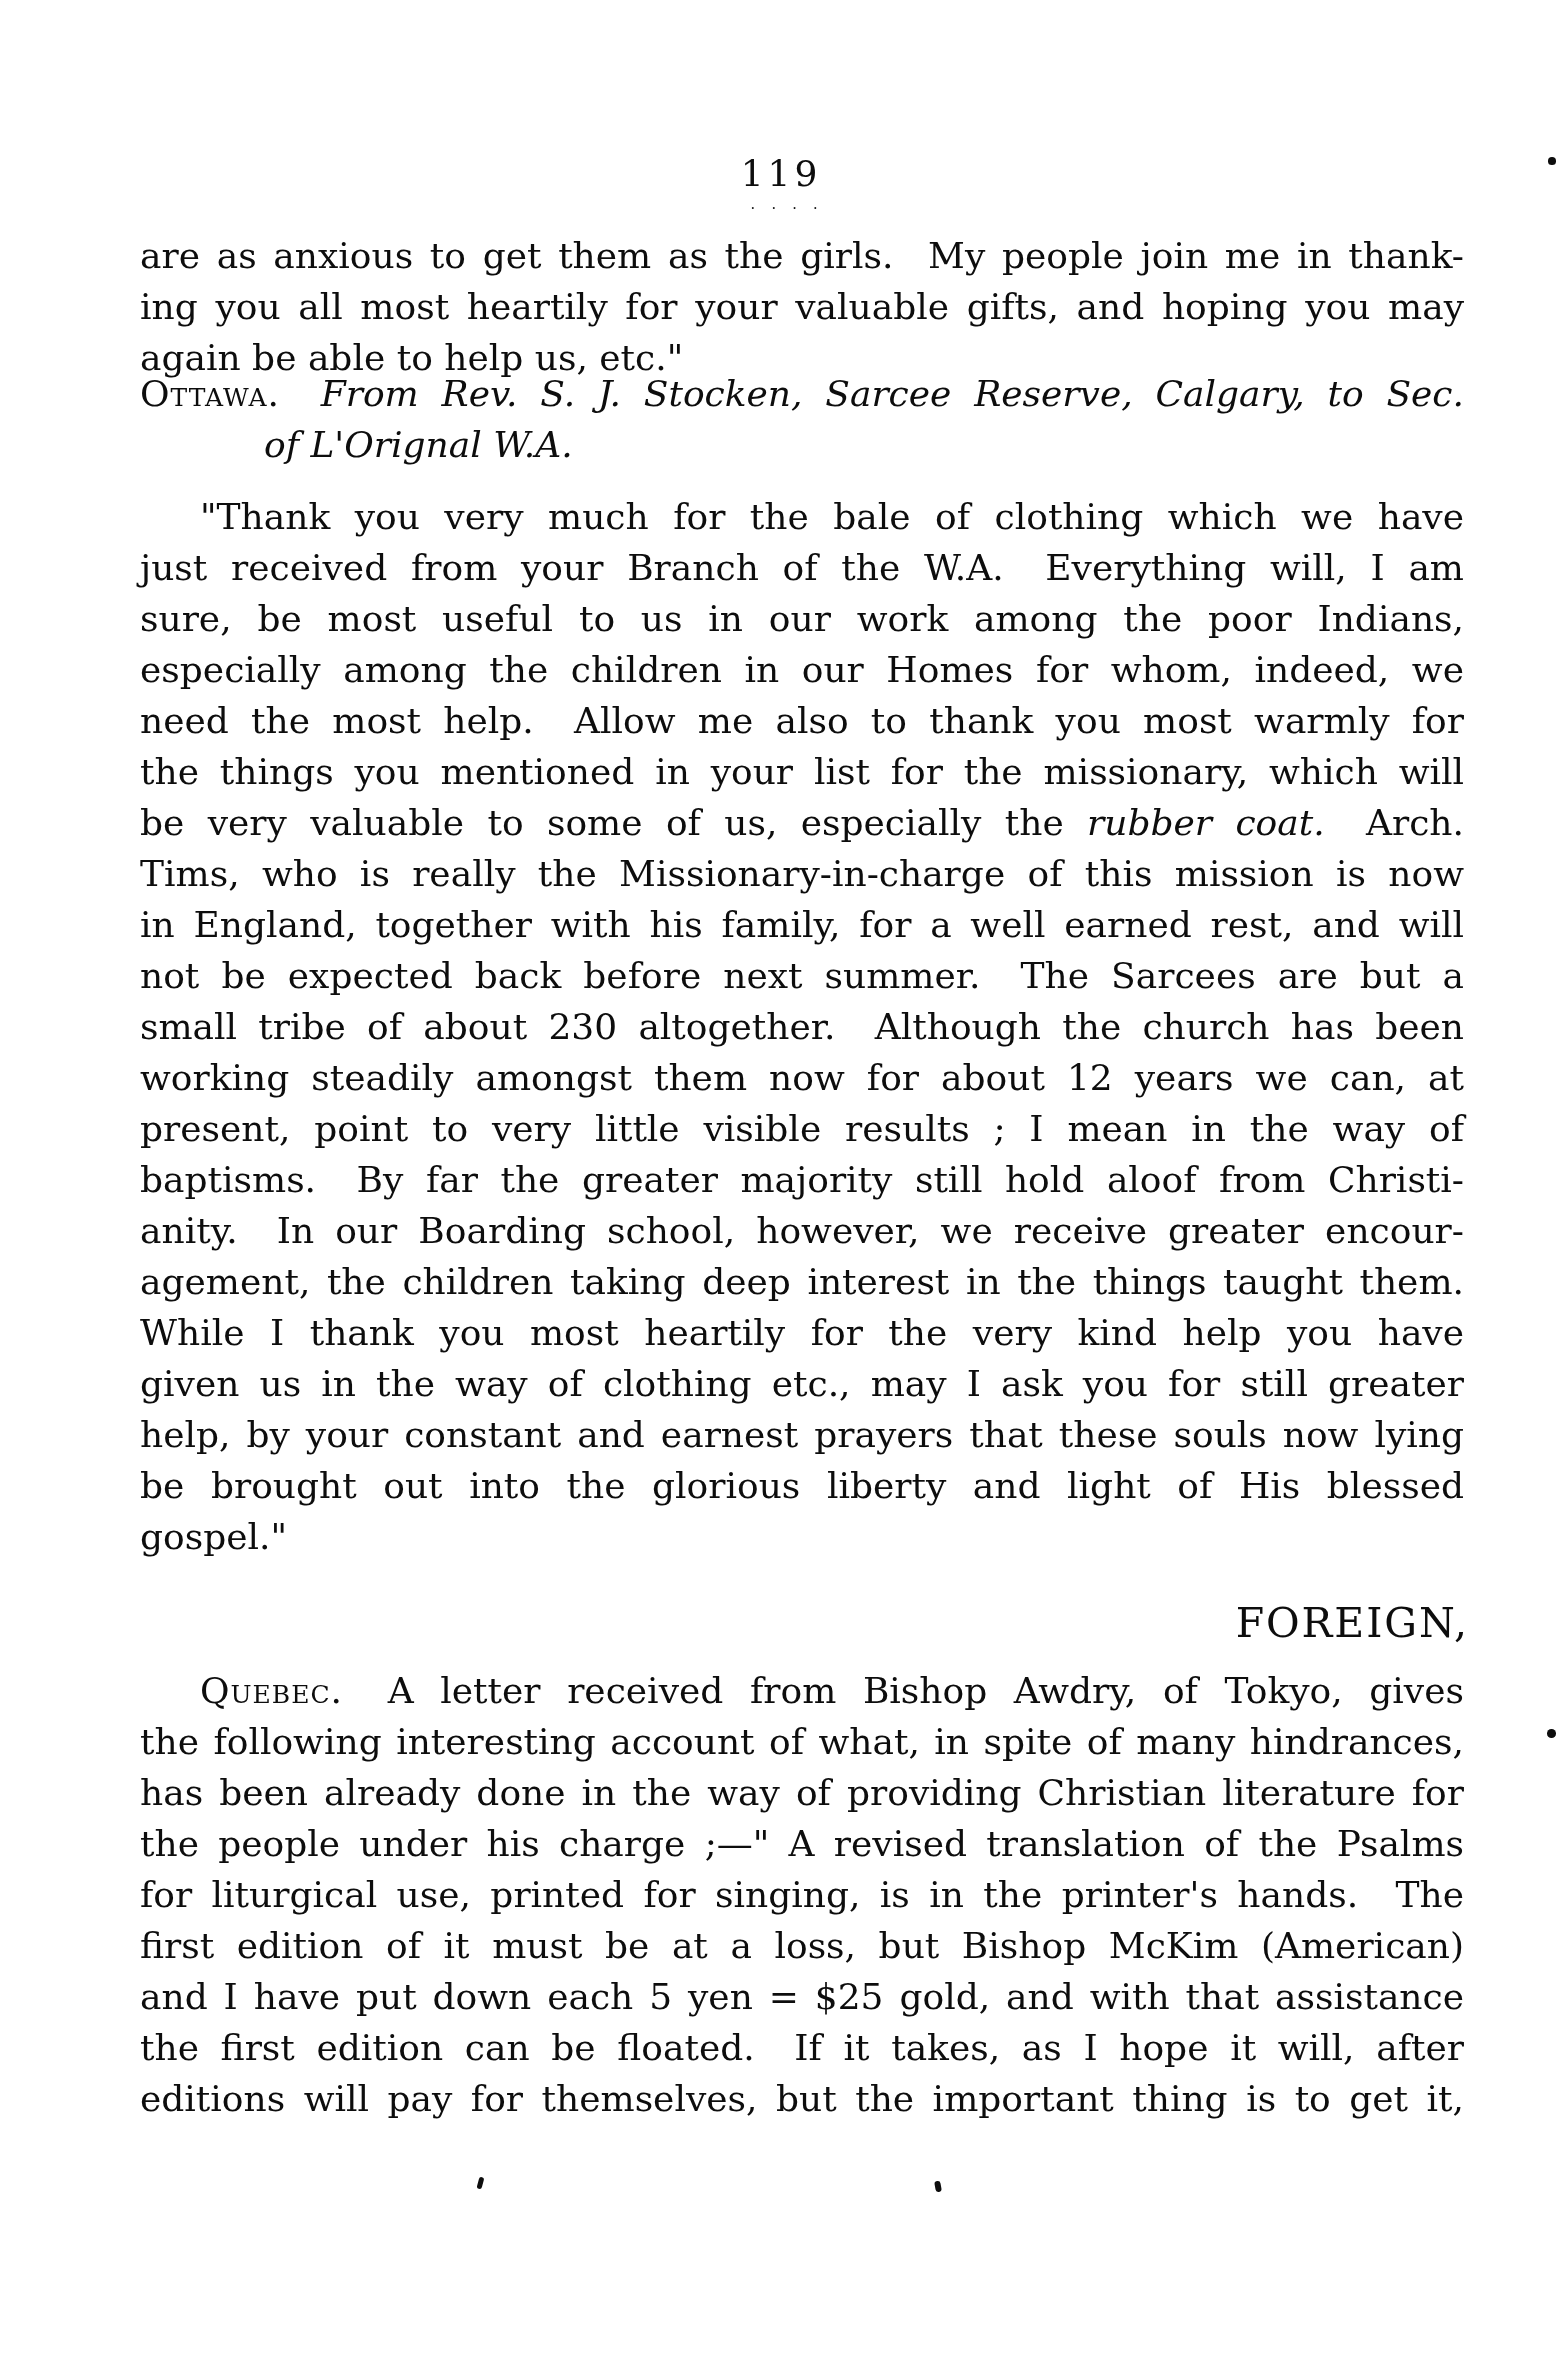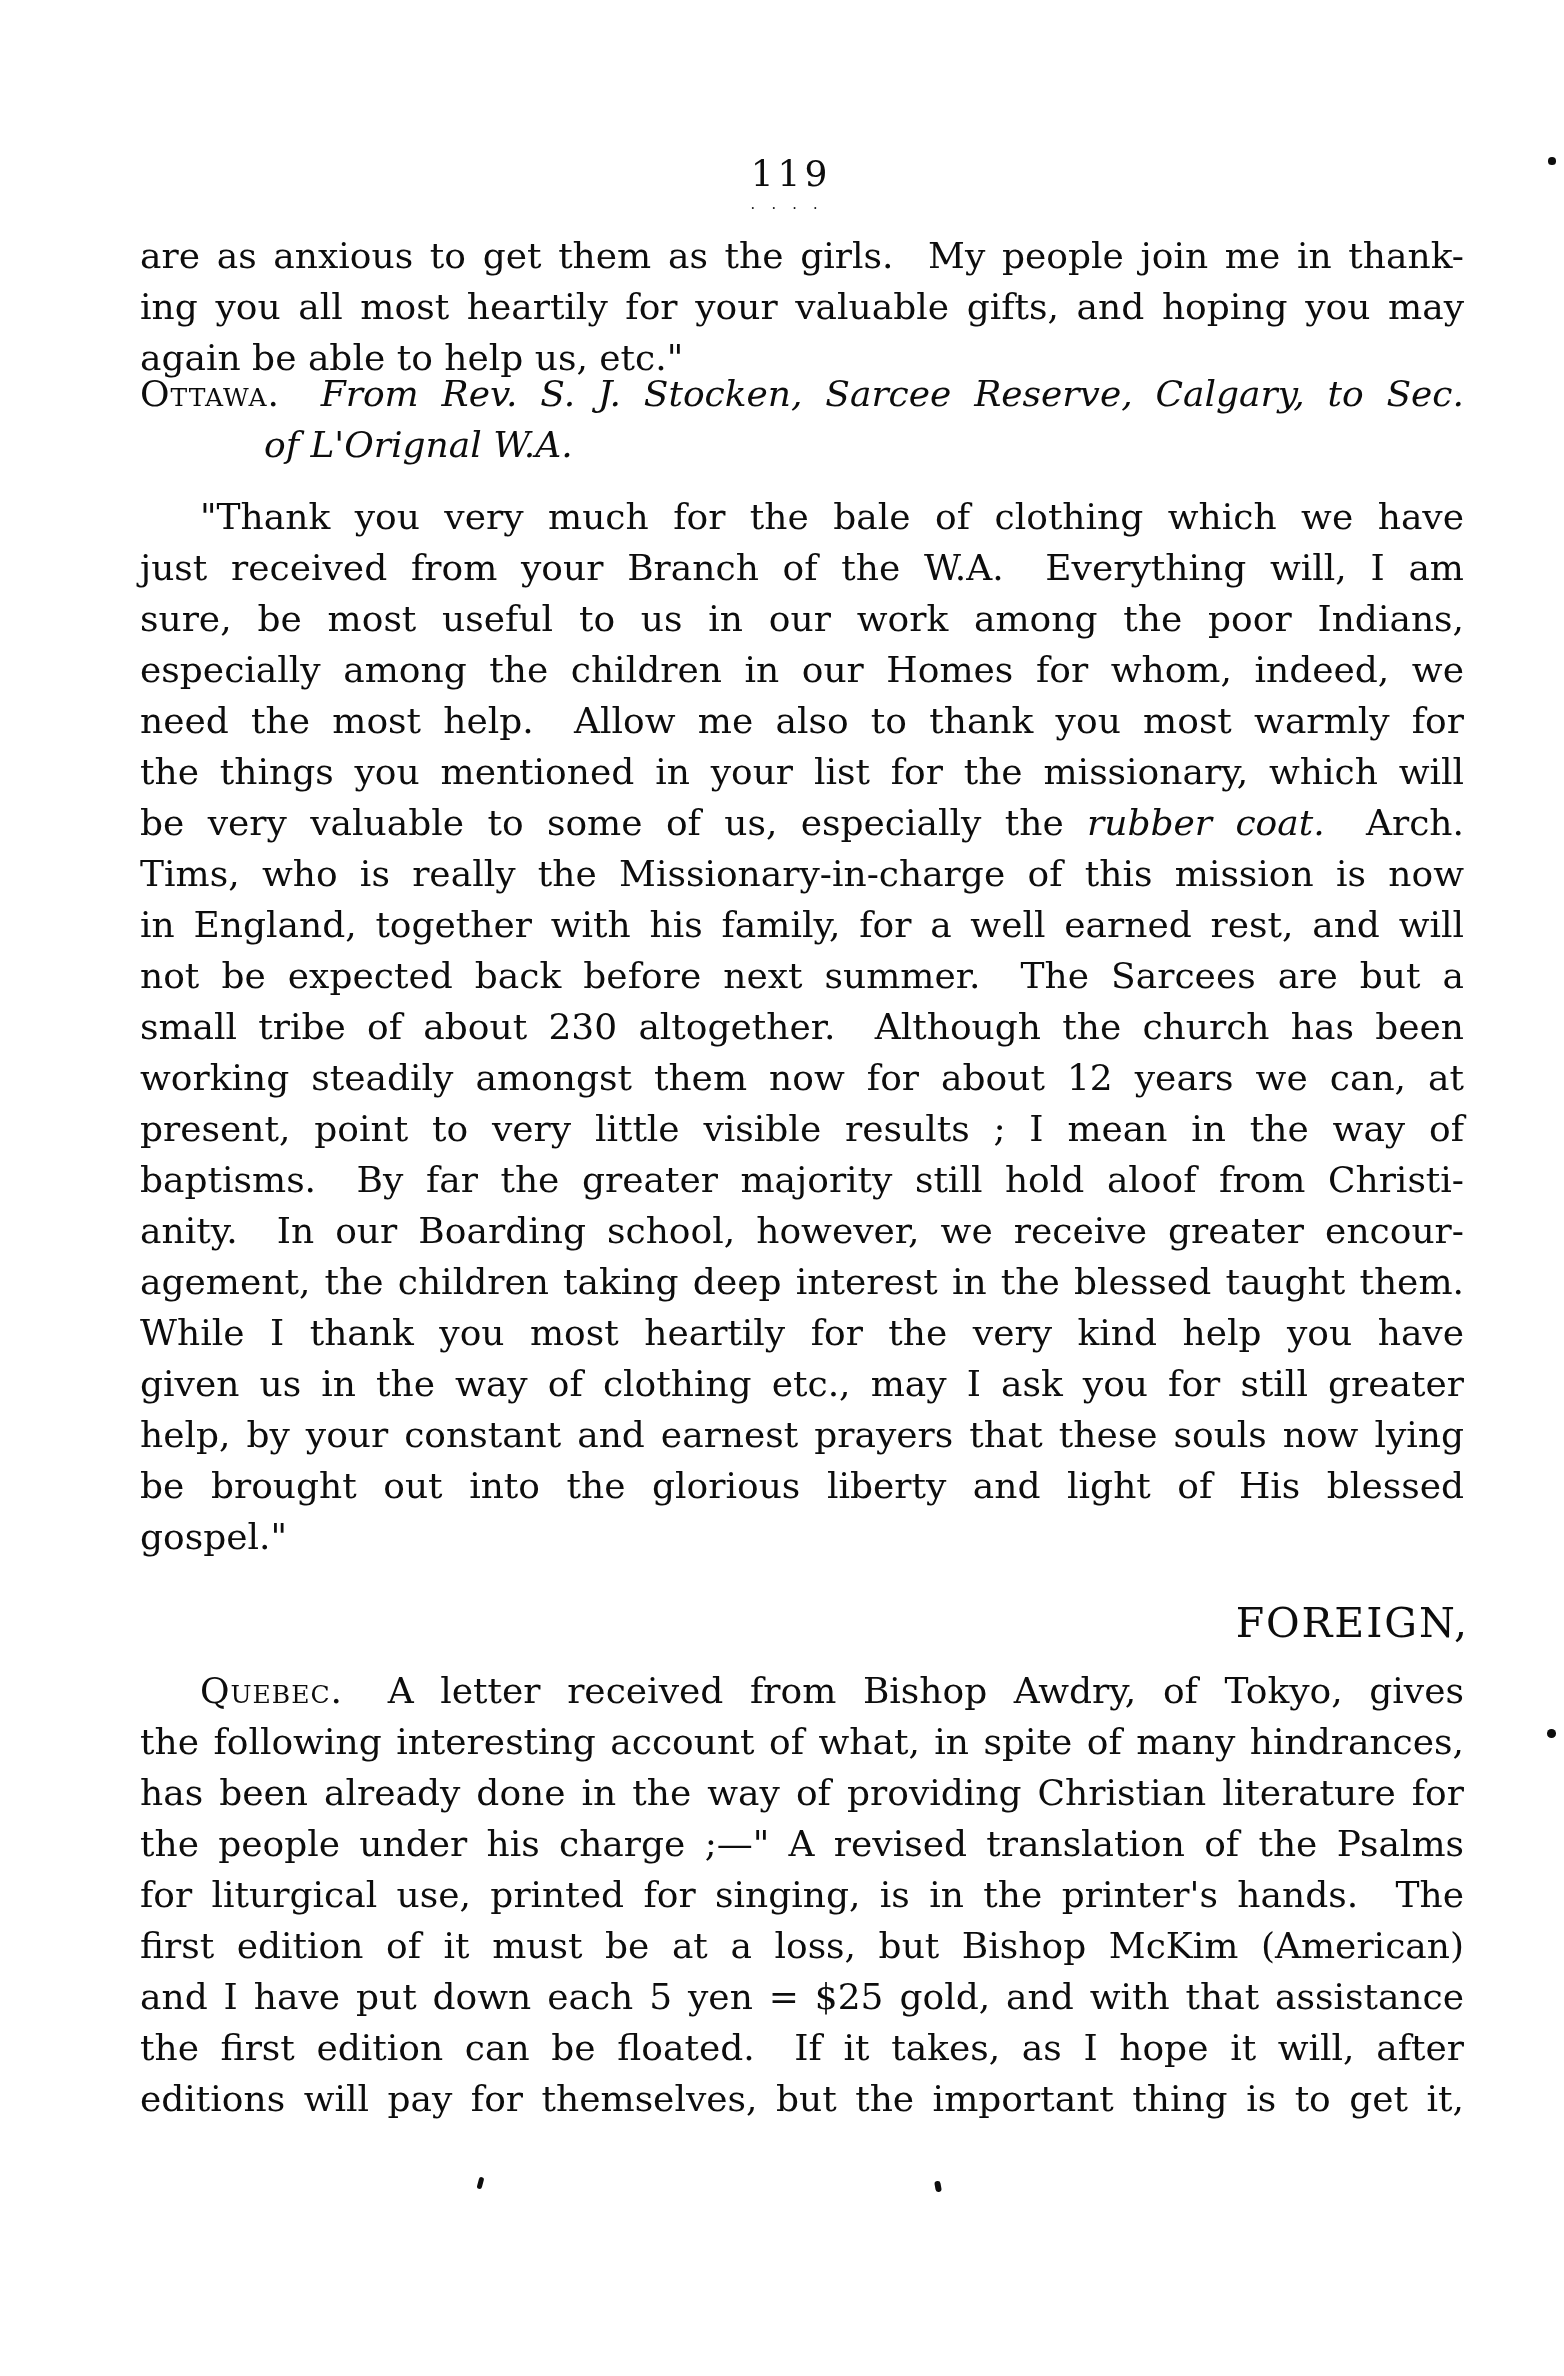--- a/index.html
+++ b/index.html
@@ -5,21 +5,21 @@
   html,body{margin:0;padding:0;background:#ffffff;}
   .page{
     position:relative;
     width:1564px;height:2376px;
     background:#ffffff;
     color:#0d0d0d;
     font-family:"DejaVu Serif","Liberation Serif",serif;
     overflow:hidden;
   }
   .pagenum{
-    position:absolute;left:144px;top:153px;width:1294px;
+    position:absolute;left:134px;top:153px;width:1294px;
     text-align:center;font-size:36px;letter-spacing:3.9px;
   }
   .pagenum-dots{
     position:absolute;left:140px;top:196px;width:1294px;
     text-align:center;font-size:14.5px;letter-spacing:5.8px;color:#111;
   }
   .block{
     position:absolute;left:140px;width:1324px;
     font-size:36px;line-height:51px;
   }
@@ -72,21 +72,21 @@
       <div class="line">the things you mentioned in your list for the missionary, which will</div>
       <div class="line">be very valuable to some of us, especially the <i>rubber coat.</i>  Arch.</div>
       <div class="line">Tims, who is really the Missionary-in-charge of this mission is now</div>
       <div class="line">in England, together with his family, for a well earned rest, and will</div>
       <div class="line">not be expected back before next summer.  The Sarcees are but a</div>
       <div class="line">small tribe of about 230 altogether.  Although the church has been</div>
       <div class="line">working steadily amongst them now for about 12 years we can, at</div>
       <div class="line">present, point to very little visible results ; I mean in the way of</div>
       <div class="line">baptisms.  By far the greater majority still hold aloof from Christi-</div>
       <div class="line">anity.  In our Boarding school, however, we receive greater encour-</div>
-      <div class="line">agement, the children taking deep interest in the blessed taught them.</div>
+      <div class="line">agement, the children taking deep interest in the things taught them.</div>
       <div class="line">While I thank you most heartily for the very kind help you have</div>
       <div class="line">given us in the way of clothing etc., may I ask you for still greater</div>
       <div class="line">help, by your constant and earnest prayers that these souls now lying</div>
       <div class="line">be brought out into the glorious liberty and light of His blessed</div>
       <div class="line">gospel."</div>
     </div>
 
   <div class="foreign">FOREIGN,</div>
 
   <div class="block para3 indent1">

